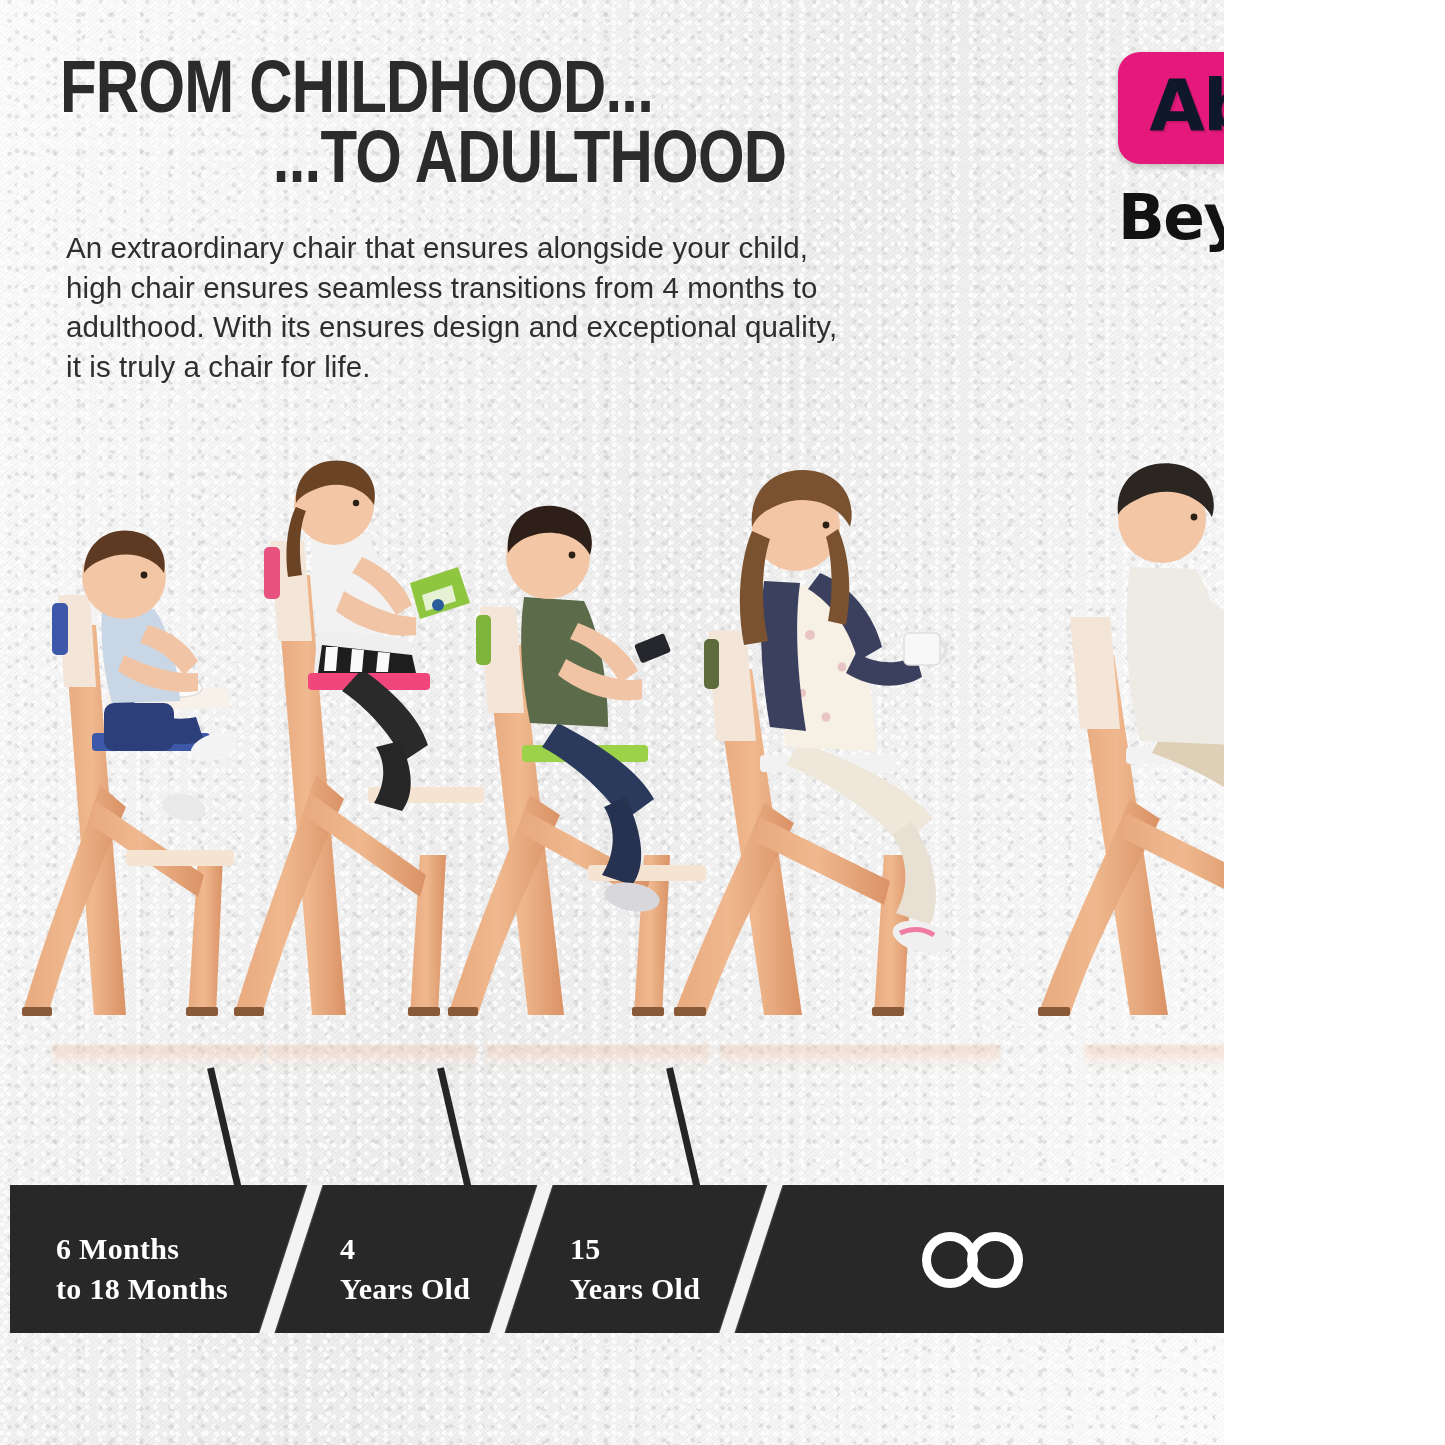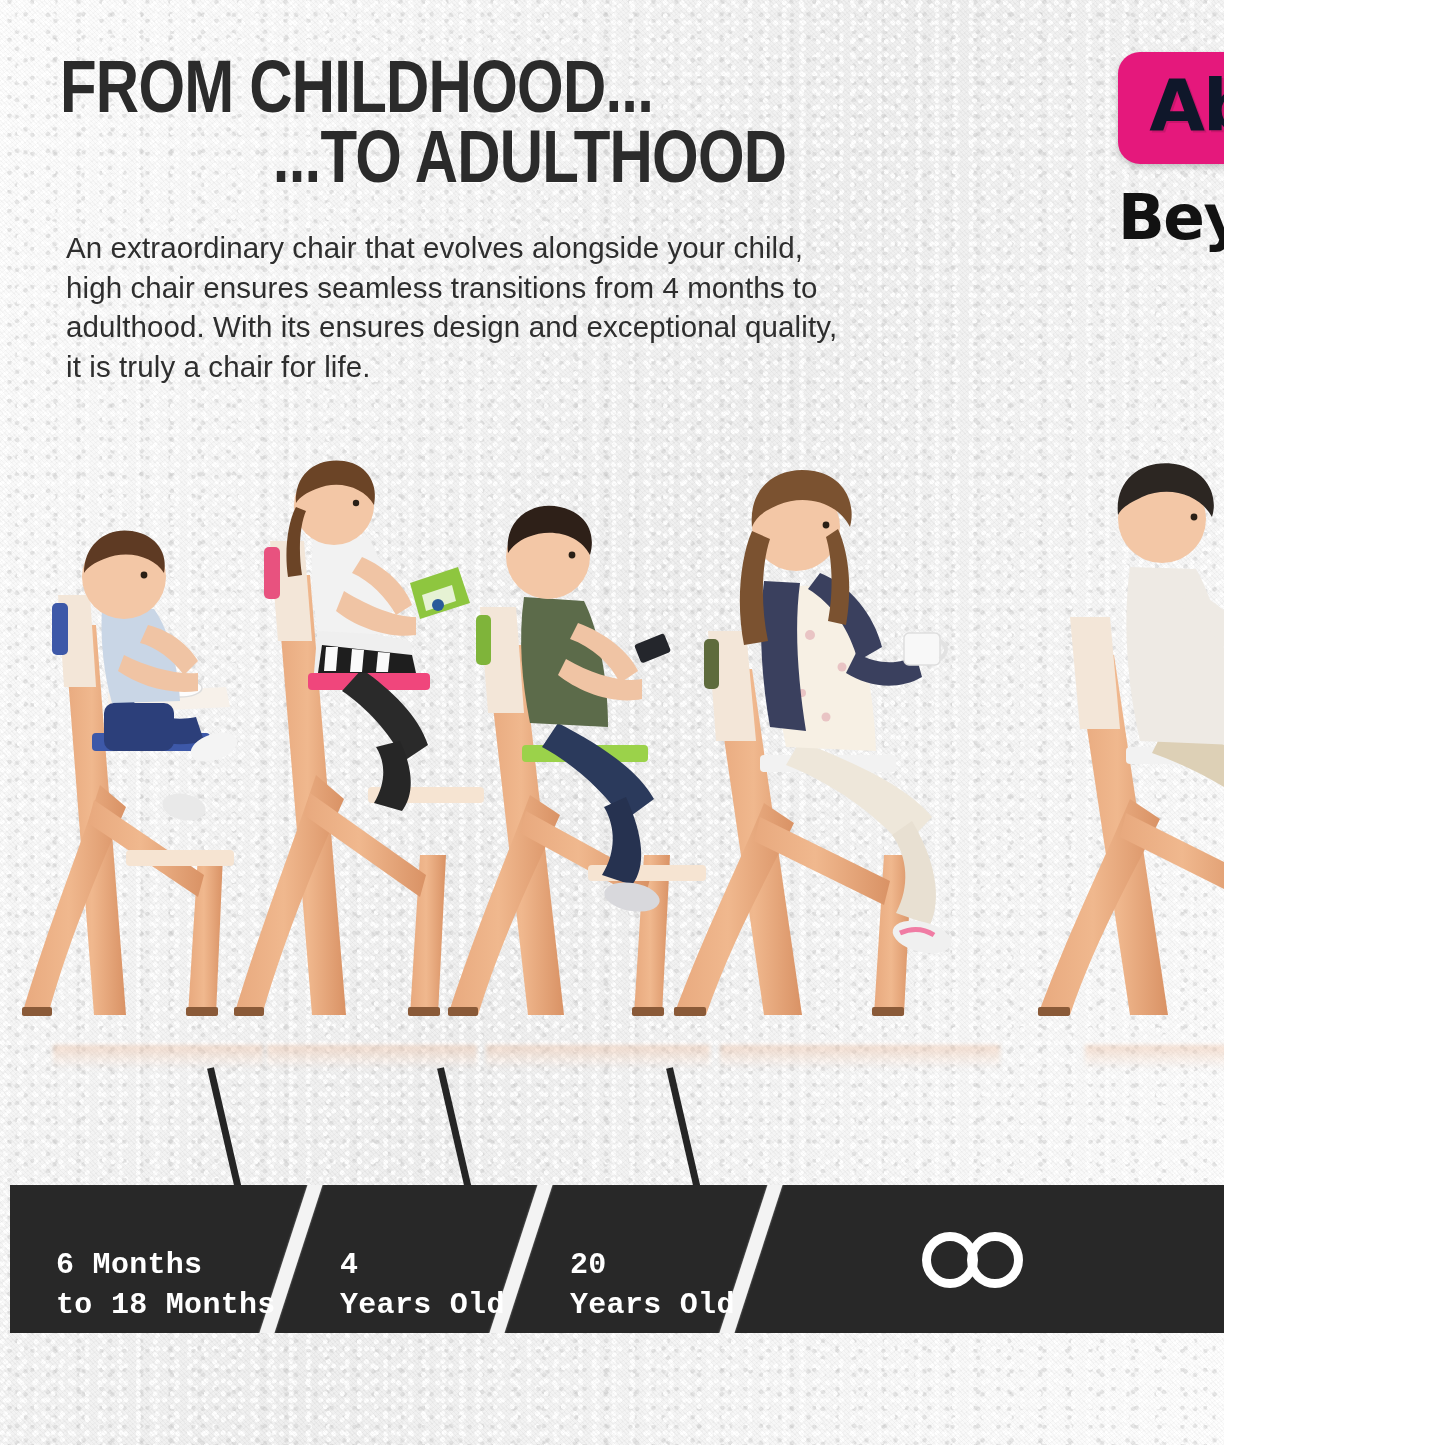--- a/index.html
+++ b/index.html
@@ -157,23 +157,23 @@
   .seg-divider {
     position:absolute;
     top:-14px;
     width:15px; height:185px;
     background:#f3f3f3;
     transform:skewX(-18deg);
     box-shadow:0 0 2px rgba(255,255,255,.5);
   }
   .seg-label {
     position:absolute;
-    top:61px;
+    top:44px;
     color:#ffffff;
-    font-family:Liberation Mono, monospace;
+    font-family:Liberation Serif, serif;
     font-weight:bold;
     font-size:30px;
     line-height:1.33;
     letter-spacing:.3px;
     white-space:nowrap;
   }
   .seg-label .l2 { display:block; }
 
   #infinity {
     position:absolute;
@@ -197,21 +197,21 @@
 
   <div id="texture"></div>
   <div id="texture2"></div>
 
   <div id="headline">
     <div class="head-line l1">FROM CHILDHOOD...</div>
     <div class="head-line l2">...TO ADULTHOOD</div>
   </div>
 
   <div id="paragraph">
-    <span>An extraordinary chair that evolves alongside your child,</span>
+    <span>An extraordinary chair that ensures alongside your child,</span>
     <span>high chair ensures seamless transitions from 4 months to</span>
     <span>adulthood. With its ensures design and exceptional quality,</span>
     <span>it is truly a chair for life.</span>
   </div>
 
   <div id="logo">
     <div id="logo-badge">
       <span id="logo-word">Abiie</span>
       <span id="logo-reg">®</span>
     </div>
@@ -467,21 +467,21 @@
       <span>6 Months</span>
       <span class="l2">to 18 Months</span>
     </div>
 
     <div class="seg-label" style="left:330px;">
       <span>4</span>
       <span class="l2">Years Old</span>
     </div>
 
     <div class="seg-label" style="left:560px;">
-      <span>20</span>
+      <span>15</span>
       <span class="l2">Years Old</span>
     </div>
 
     <div id="infinity">
       <div class="inf-ring a"></div>
       <div class="inf-ring b"></div>
     </div>
   </div>
 
 </div>

